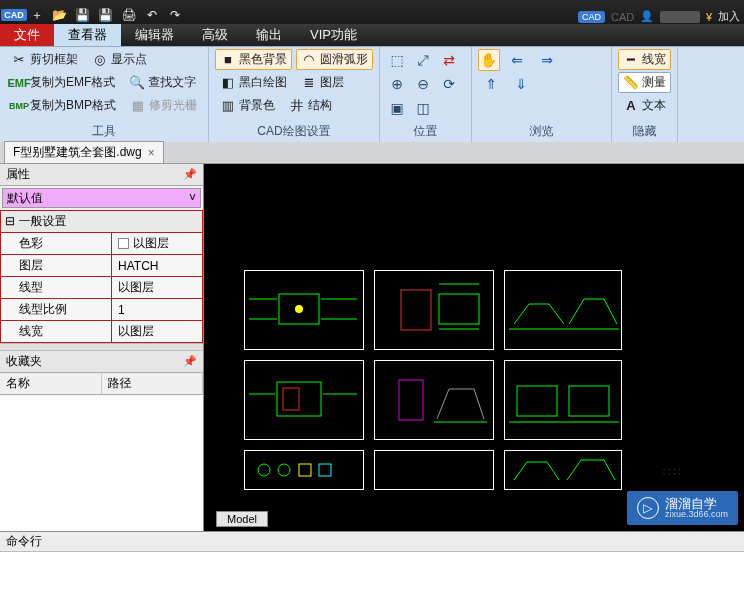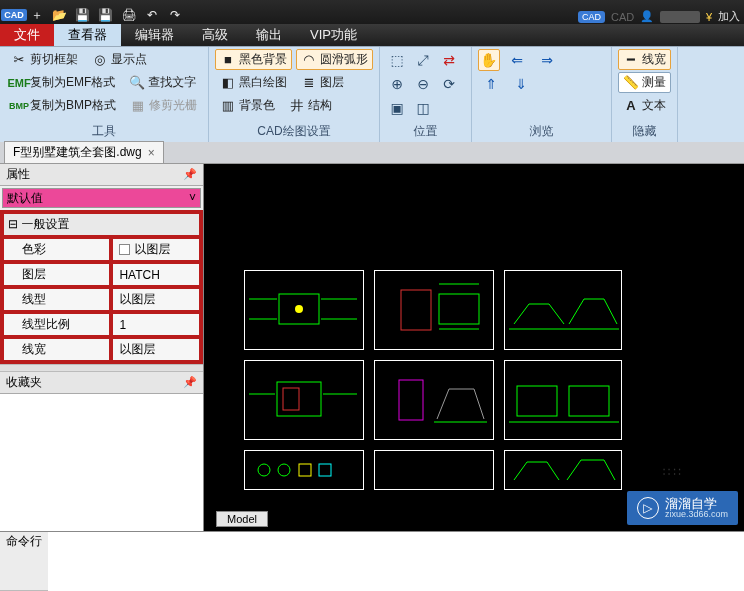--- a/index.html
+++ b/index.html
@@ -31,41 +31,41 @@
 .arrowbtn { width:26px;height:22px;display:inline-flex;align-items:center;justify-content:center;font-size:14px;color:#1457b0;cursor:pointer; }
 
 .doc-tab-bar { height:22px; background:#d2d4d8; border-bottom:1px solid #999; display:flex; align-items:flex-end; padding-left:4px; }
 .doc-tab { background:#f4f4f4; border:1px solid #999; border-bottom:none; padding:2px 8px; font-size:12px; display:flex; align-items:center; gap:6px; cursor:pointer; }
 .doc-tab .close { color:#666; cursor:pointer; }
 
 .workspace { display:flex; height: calc(591px - 24px - 22px - 96px - 22px - 60px); }
 .left-panel { width:204px; background:#f0f0f0; border-right:1px solid #888; display:flex; flex-direction:column; }
 .panel-header { background:#e6e6e6; border-bottom:1px solid #aaa; padding:2px 6px; font-size:12px; display:flex; justify-content:space-between; align-items:center; }
 .pin { color:#555; font-size:11px; }
-.dropdown { margin:2px; height:20px; border:1px solid #999; background:#ec4899; display:flex; align-items:center; justify-content:space-between; padding:0 4px; font-size:12px; cursor:pointer; }
+.dropdown { margin:2px; height:20px; border:1px solid #999; background:#f0abfc; display:flex; align-items:center; justify-content:space-between; padding:0 4px; font-size:12px; cursor:pointer; }
 .prop-table { width:100%; font-size:12px; border-collapse:collapse; }
-.prop-table td { border:4px solid #b91c1c; padding:2px 6px; background:#f6f6f6; height:18px; }
+.prop-table td { border:1px solid #b91c1c; padding:2px 6px; background:#f6f6f6; height:18px; }
 .prop-table td.lbl { width:55%; padding-left:18px; }
 .prop-table .section td { background:#e9e9e9; font-weight:normal; padding-left:4px; }
 .chk { display:inline-block; width:11px; height:11px; border:1px solid #888; background:#fff; margin-right:4px; vertical-align:middle; }
 .fav-cols { display:flex; border-bottom:1px solid #aaa; }
 .fav-col { flex:1; padding:2px 6px; font-size:12px; border-right:1px solid #ccc; }
 .fav-space { flex:1; background:#fff; }
 
 .canvas { flex:1; background:#000; position:relative; overflow:hidden; }
 .sheet { position:absolute; border:1px solid #fff; }
 .model-tab { position:absolute; bottom:4px; left:12px; background:#e6e6e6; border:1px solid #888; padding:1px 10px; font-size:11px; }
 .watermark { position:absolute; bottom:6px; right:6px; background:#2b68b5; color:#fff; padding:6px 10px; display:flex; align-items:center; gap:6px; border-radius:2px; }
 .watermark .play { width:22px;height:22px;border:1.5px solid #fff;border-radius:50%;display:inline-flex;align-items:center;justify-content:center; }
 .watermark .txts { display:flex; flex-direction:column; line-height:1; }
 .watermark .t1 { font-size:13px; }
 .watermark .t2 { font-size:9px; color:#cfe1f2; }
 .wm-dots { position:absolute; bottom:52px; right:60px; color:#333; font-size:12px; letter-spacing:3px; }
 
-.cmd-area { height:60px; background:#fff; border-top:1px solid #888; display:flex; flex-direction:row; }
+.cmd-area { height:60px; background:#fff; border-top:1px solid #888; display:flex; flex-direction:column; }
 .cmd-title { background:#ececec; border-bottom:1px solid #bbb; padding:1px 6px; font-size:12px; }
 .cmd-body { flex:1; padding:2px 6px; font-size:12px; color:#222; line-height:1.4; overflow:hidden; }
 svg.mini { position:absolute; }
 </style>
 </head>
 <body>
 
 <div class="titlebar">
   <span class="tico">
       <span class="cad-badge">CAD</span>
@@ -272,20 +272,24 @@
             <td class="lbl">线宽</td>
             <td>以图层</td>
           </tr>
     </tbody>
       </table>
     <div style="height:8px;background:#e0e0e0;border-top:1px solid #bbb;border-bottom:1px solid #bbb"></div>
     <div class="panel-header">
       <span>收藏夹</span>
       <span class="pin">📌</span>
     </div>
+    <div class="fav-cols">
+      <div class="fav-col">名称</div>
+      <div class="fav-col">路径</div>
+    </div>
     <div class="fav-space"></div>
   </div>
 
   <div class="canvas">
 
     <div class="sheet" style="left:40px;top:106px;width:120px;height:80px"></div>
     <div class="sheet" style="left:170px;top:106px;width:120px;height:80px"></div>
     <div class="sheet" style="left:300px;top:106px;width:118px;height:80px"></div>
 
     <div class="sheet" style="left:40px;top:196px;width:120px;height:80px"></div>

